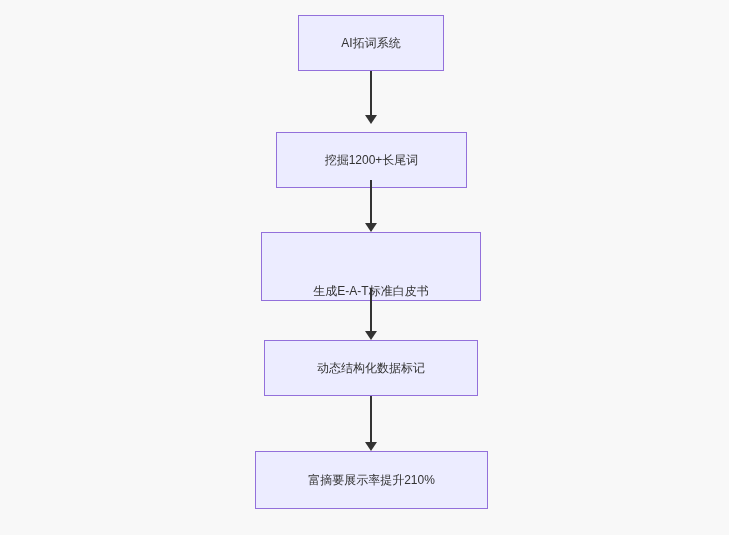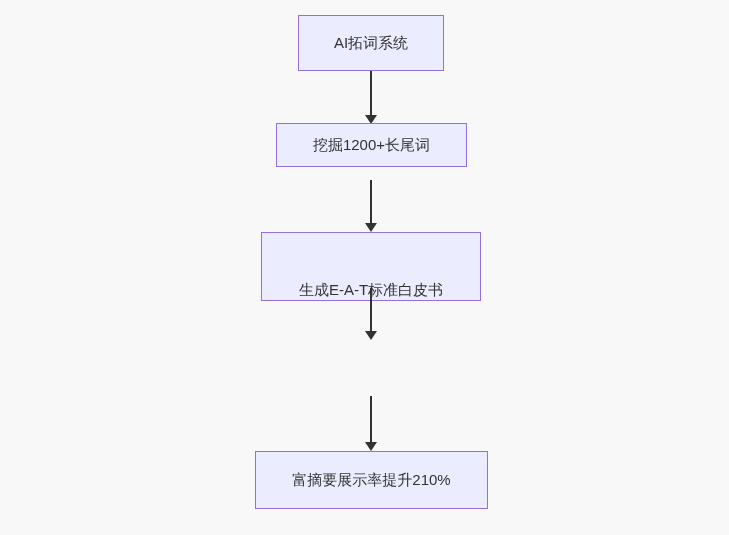--- a/index.html
+++ b/index.html
@@ -21,41 +21,41 @@
   }
   .flow-node {
     position: absolute;
     background: var(--node-fill);
     border: 1px solid var(--node-border);
     display: flex;
     align-items: center;
     justify-content: center;
   }
   .flow-node .label {
-    font-size: 15px;
+    font-size: 12px;
     color: var(--node-text);
     white-space: nowrap;
     text-align: center;
   }
   .edge-line {
     position: absolute;
     width: 2px;
     background: var(--arrow);
   }
   .edge-arrowhead {
     position: absolute;
     width: 0;
     height: 0;
     border-left: 6px solid transparent;
     border-right: 6px solid transparent;
     border-top: 9px solid var(--arrow);
   }
   
   #node-1 { left: 298px; top: 15px;  width: 146px; height: 56px; }
-  #node-2 { left: 276px; top: 123px; width: 191px; height: 44px; }
+  #node-2 { left: 276px; top: 132px; width: 191px; height: 56px; }
   #node-3 { left: 261px; top: 232px; width: 220px; height: 69px; align-items: flex-end; }
   #node-4 { left: 264px; top: 340px; width: 214px; height: 56px; }
   #node-5 { left: 255px; top: 451px; width: 233px; height: 58px; }
   
   #edge-line-1 { left: 370px; top: 71px;  height: 44px; }
   #edge-head-1 { left: 365px; top: 115px; }
   #edge-line-2 { left: 370px; top: 180px; height: 43px; }
   #edge-head-2 { left: 365px; top: 223px; }
   #edge-line-3 { left: 370px; top: 288px; height: 43px; }
   #edge-head-3 { left: 365px; top: 331px; }
@@ -81,20 +81,23 @@
   <div class="edge-line" id="edge-line-2"></div>
   <div class="edge-arrowhead" id="edge-head-2"></div>
 
   <div class="flow-node" id="node-3">
     <span class="label">生成E-A-T标准白皮书</span>
   </div>
 
   <div class="edge-line" id="edge-line-3"></div>
   <div class="edge-arrowhead" id="edge-head-3"></div>
 
+  <div class="flow-node" id="node-4">
+    <span class="label">动态结构化数据标记</span>
+  </div>
 
   <div class="edge-line" id="edge-line-4"></div>
   <div class="edge-arrowhead" id="edge-head-4"></div>
 
   <div class="flow-node" id="node-5">
     <span class="label">富摘要展示率提升210%</span>
   </div>
 
 </div>
 

